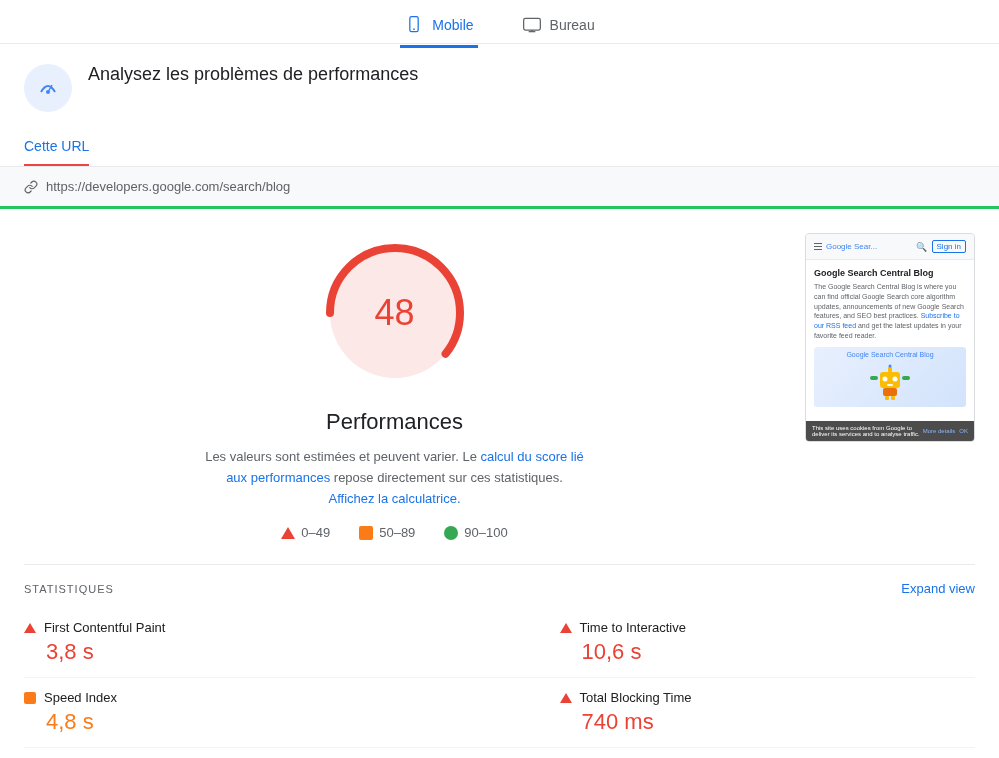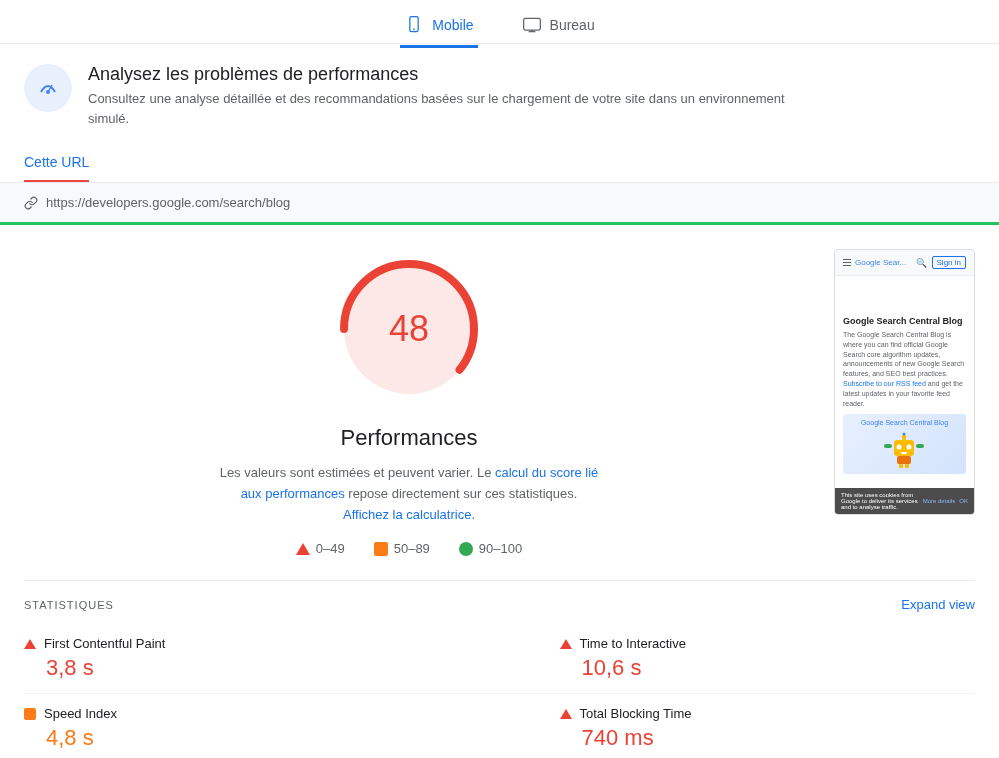--- a/index.html
+++ b/index.html
@@ -186,21 +186,21 @@
     .legend-dot-green {
       width: 14px;
       height: 14px;
       background: #34a853;
       border-radius: 50%;
     }
 
     
     .screenshot-section {
       flex-shrink: 0;
-      width: 141px;
+      width: 170px;
     }
     .screenshot-frame {
       border: 1px solid #dadce0;
       border-radius: 4px;
       overflow: hidden;
       background: #fff;
     }
     .screenshot-header {
       background: #f8f9fa;
       padding: 6px 8px;
@@ -237,21 +237,20 @@
     }
     .screenshot-signin {
       font-size: 8px;
       color: #1a73e8;
       border: 1px solid #1a73e8;
       border-radius: 2px;
       padding: 1px 4px;
     }
     .screenshot-body {
       padding: 8px;
-      margin-top: 32px;
     }
     .screenshot-title {
       font-size: 9px;
       font-weight: 600;
       color: #202124;
       margin-bottom: 4px;
     }
     .screenshot-text {
       font-size: 7px;
       color: #5f6368;
@@ -389,21 +388,20 @@
   <div class="header-logo">
     <svg width="28" height="28" viewBox="0 0 28 28">
       <circle cx="14" cy="14" r="12" fill="#e8f0fe"></circle>
       <path d="M7 18 Q14 6 21 18" stroke="#4285f4" stroke-width="2" fill="none"></path>
       <line x1="14" y1="18" x2="18" y2="11" stroke="#4285f4" stroke-width="1.5"></line>
       <circle cx="14" cy="18" r="2" fill="#4285f4"></circle>
     </svg>
   </div>
   <div class="header-text">
     <h2>Analysez les problèmes de performances</h2>
-    <p>Consultez une analyse détaillée et des recommandations basées sur le chargement de votre site dans un environnement simulé.</p>
   </div>
 </div>
 
 <div class="url-tabs">
   <div class="url-tab">
     <span>Cette URL</span>
   </div>
 </div>
 
 <div class="url-bar">

